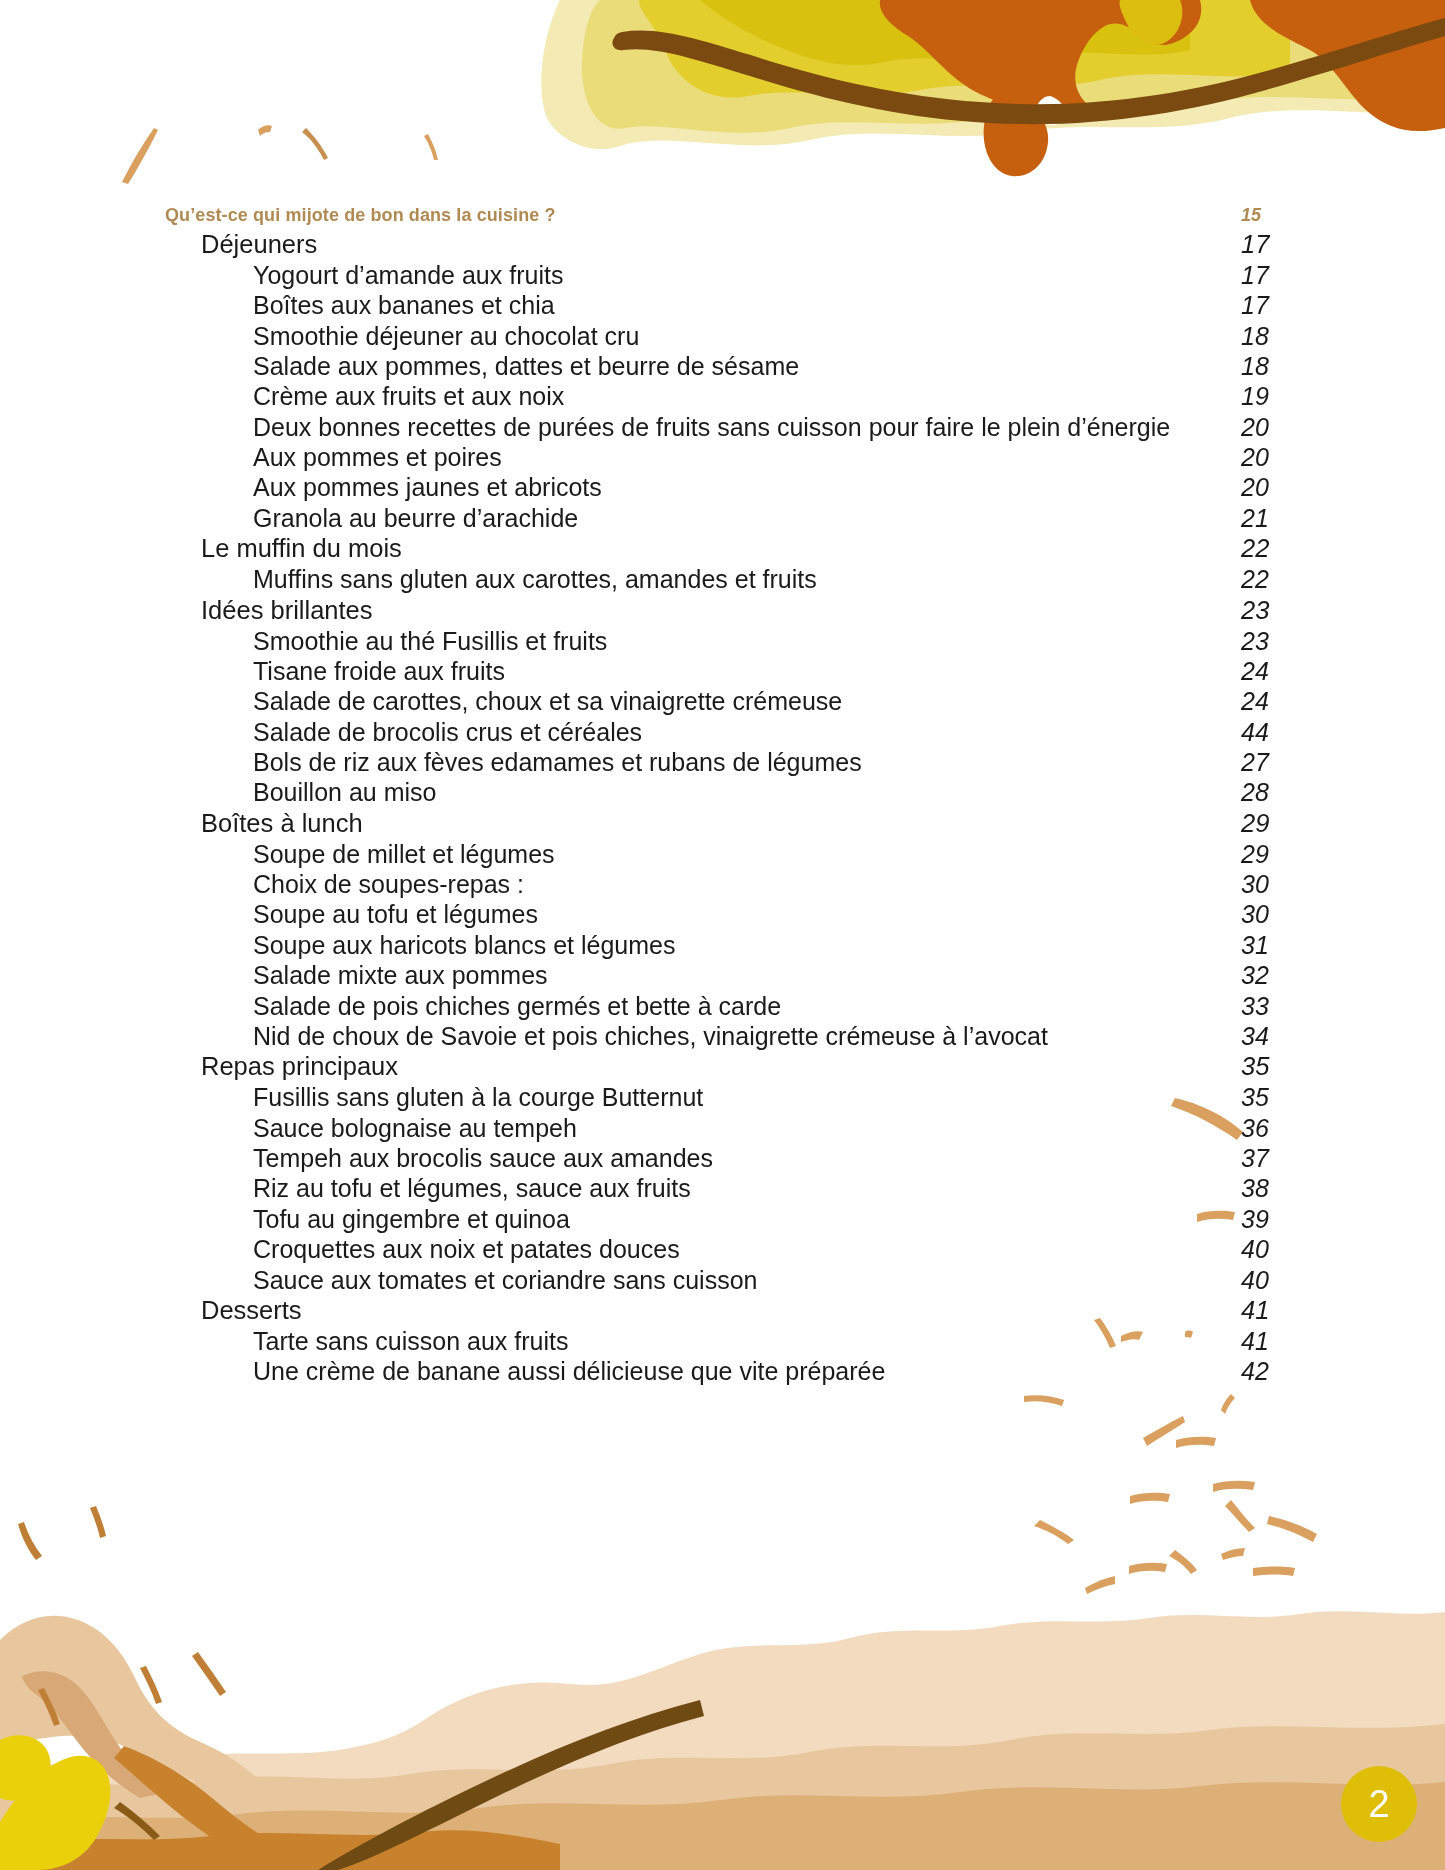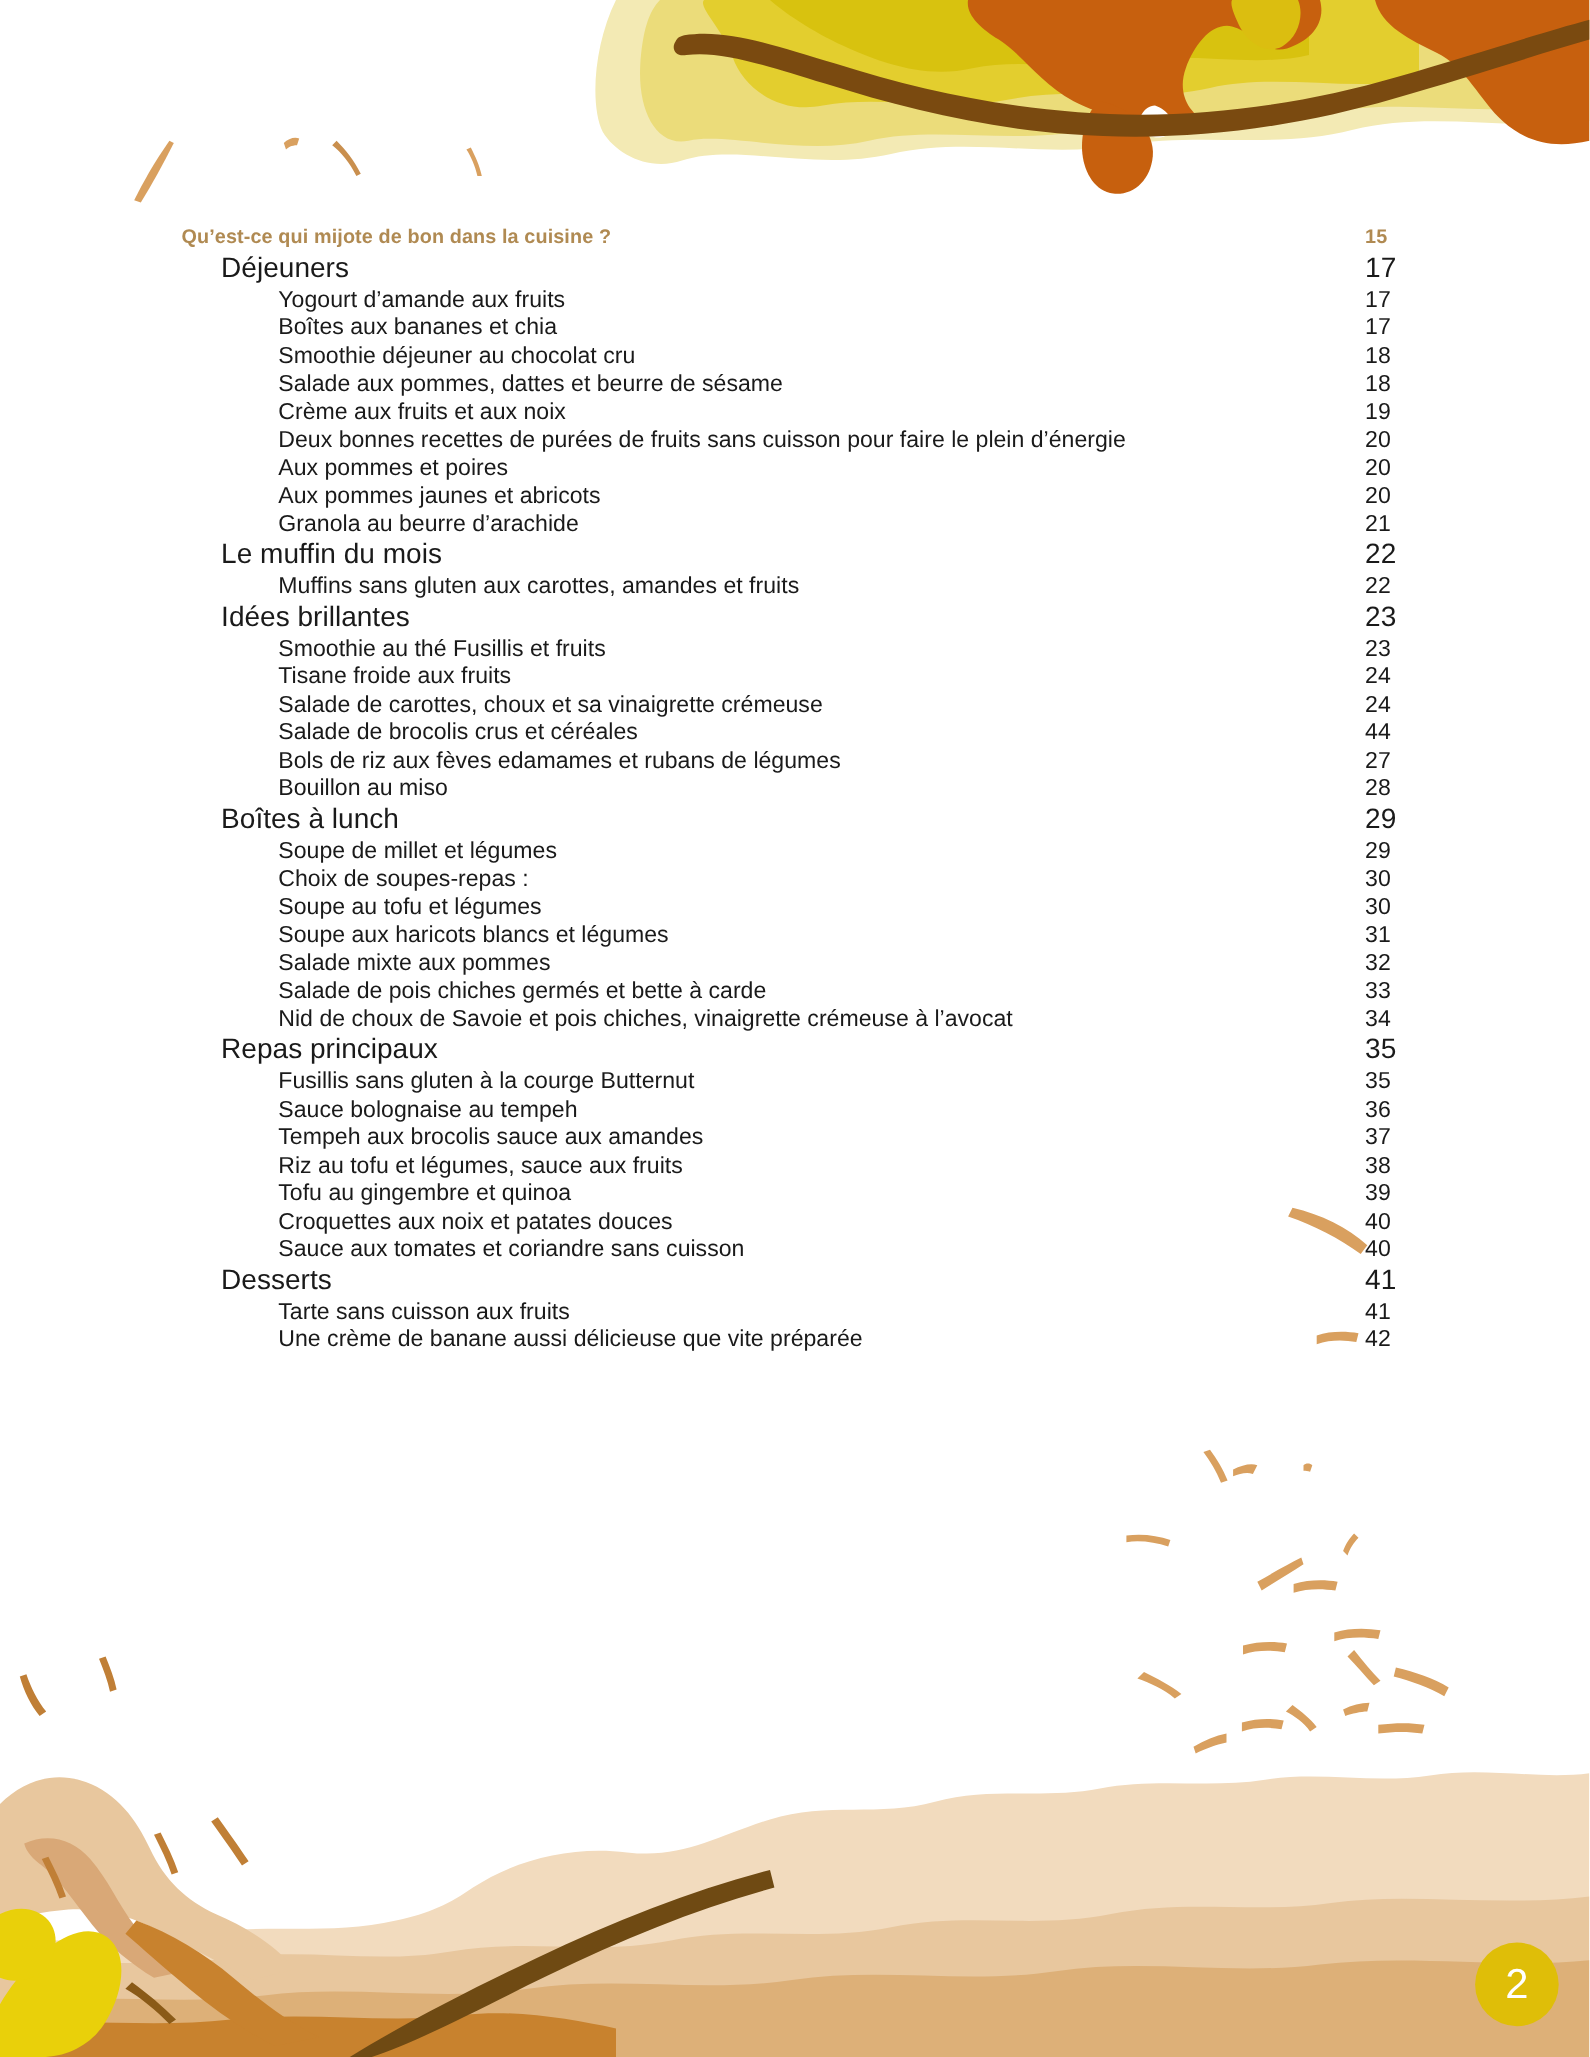--- a/index.html
+++ b/index.html
@@ -33,37 +33,38 @@
     font-size:25.5px;
     color:#1a1a1a;
   }
   .row .txt{flex:0 1 auto;}
   .row .fill{flex:1 1 auto;}
   .row .pg{
     flex:0 0 auto;
     width:54px;
     text-align:left;
     margin-left:8px;
+    font-style:italic;
   }
   .lvl0{
     font-weight:bold;
     font-size:18px;
     color:#B08A52;
     letter-spacing:.1px;
     margin-bottom:2px;
   }
   .lvl0 .pg{color:#B08A52;font-weight:bold;}
   .lvl1{
     padding-left:4px;
     font-size:25.5px;
     margin-left:32px;
   }
   .lvl2{
     padding-left:88px;
-    font-size:21px;
+    font-size:25px;
   }
 
   
   .badge{
     position:absolute;
     right:28px;
     bottom:28px;
     width:76px;height:76px;
     border-radius:50%;
     background:#DFBE08;

